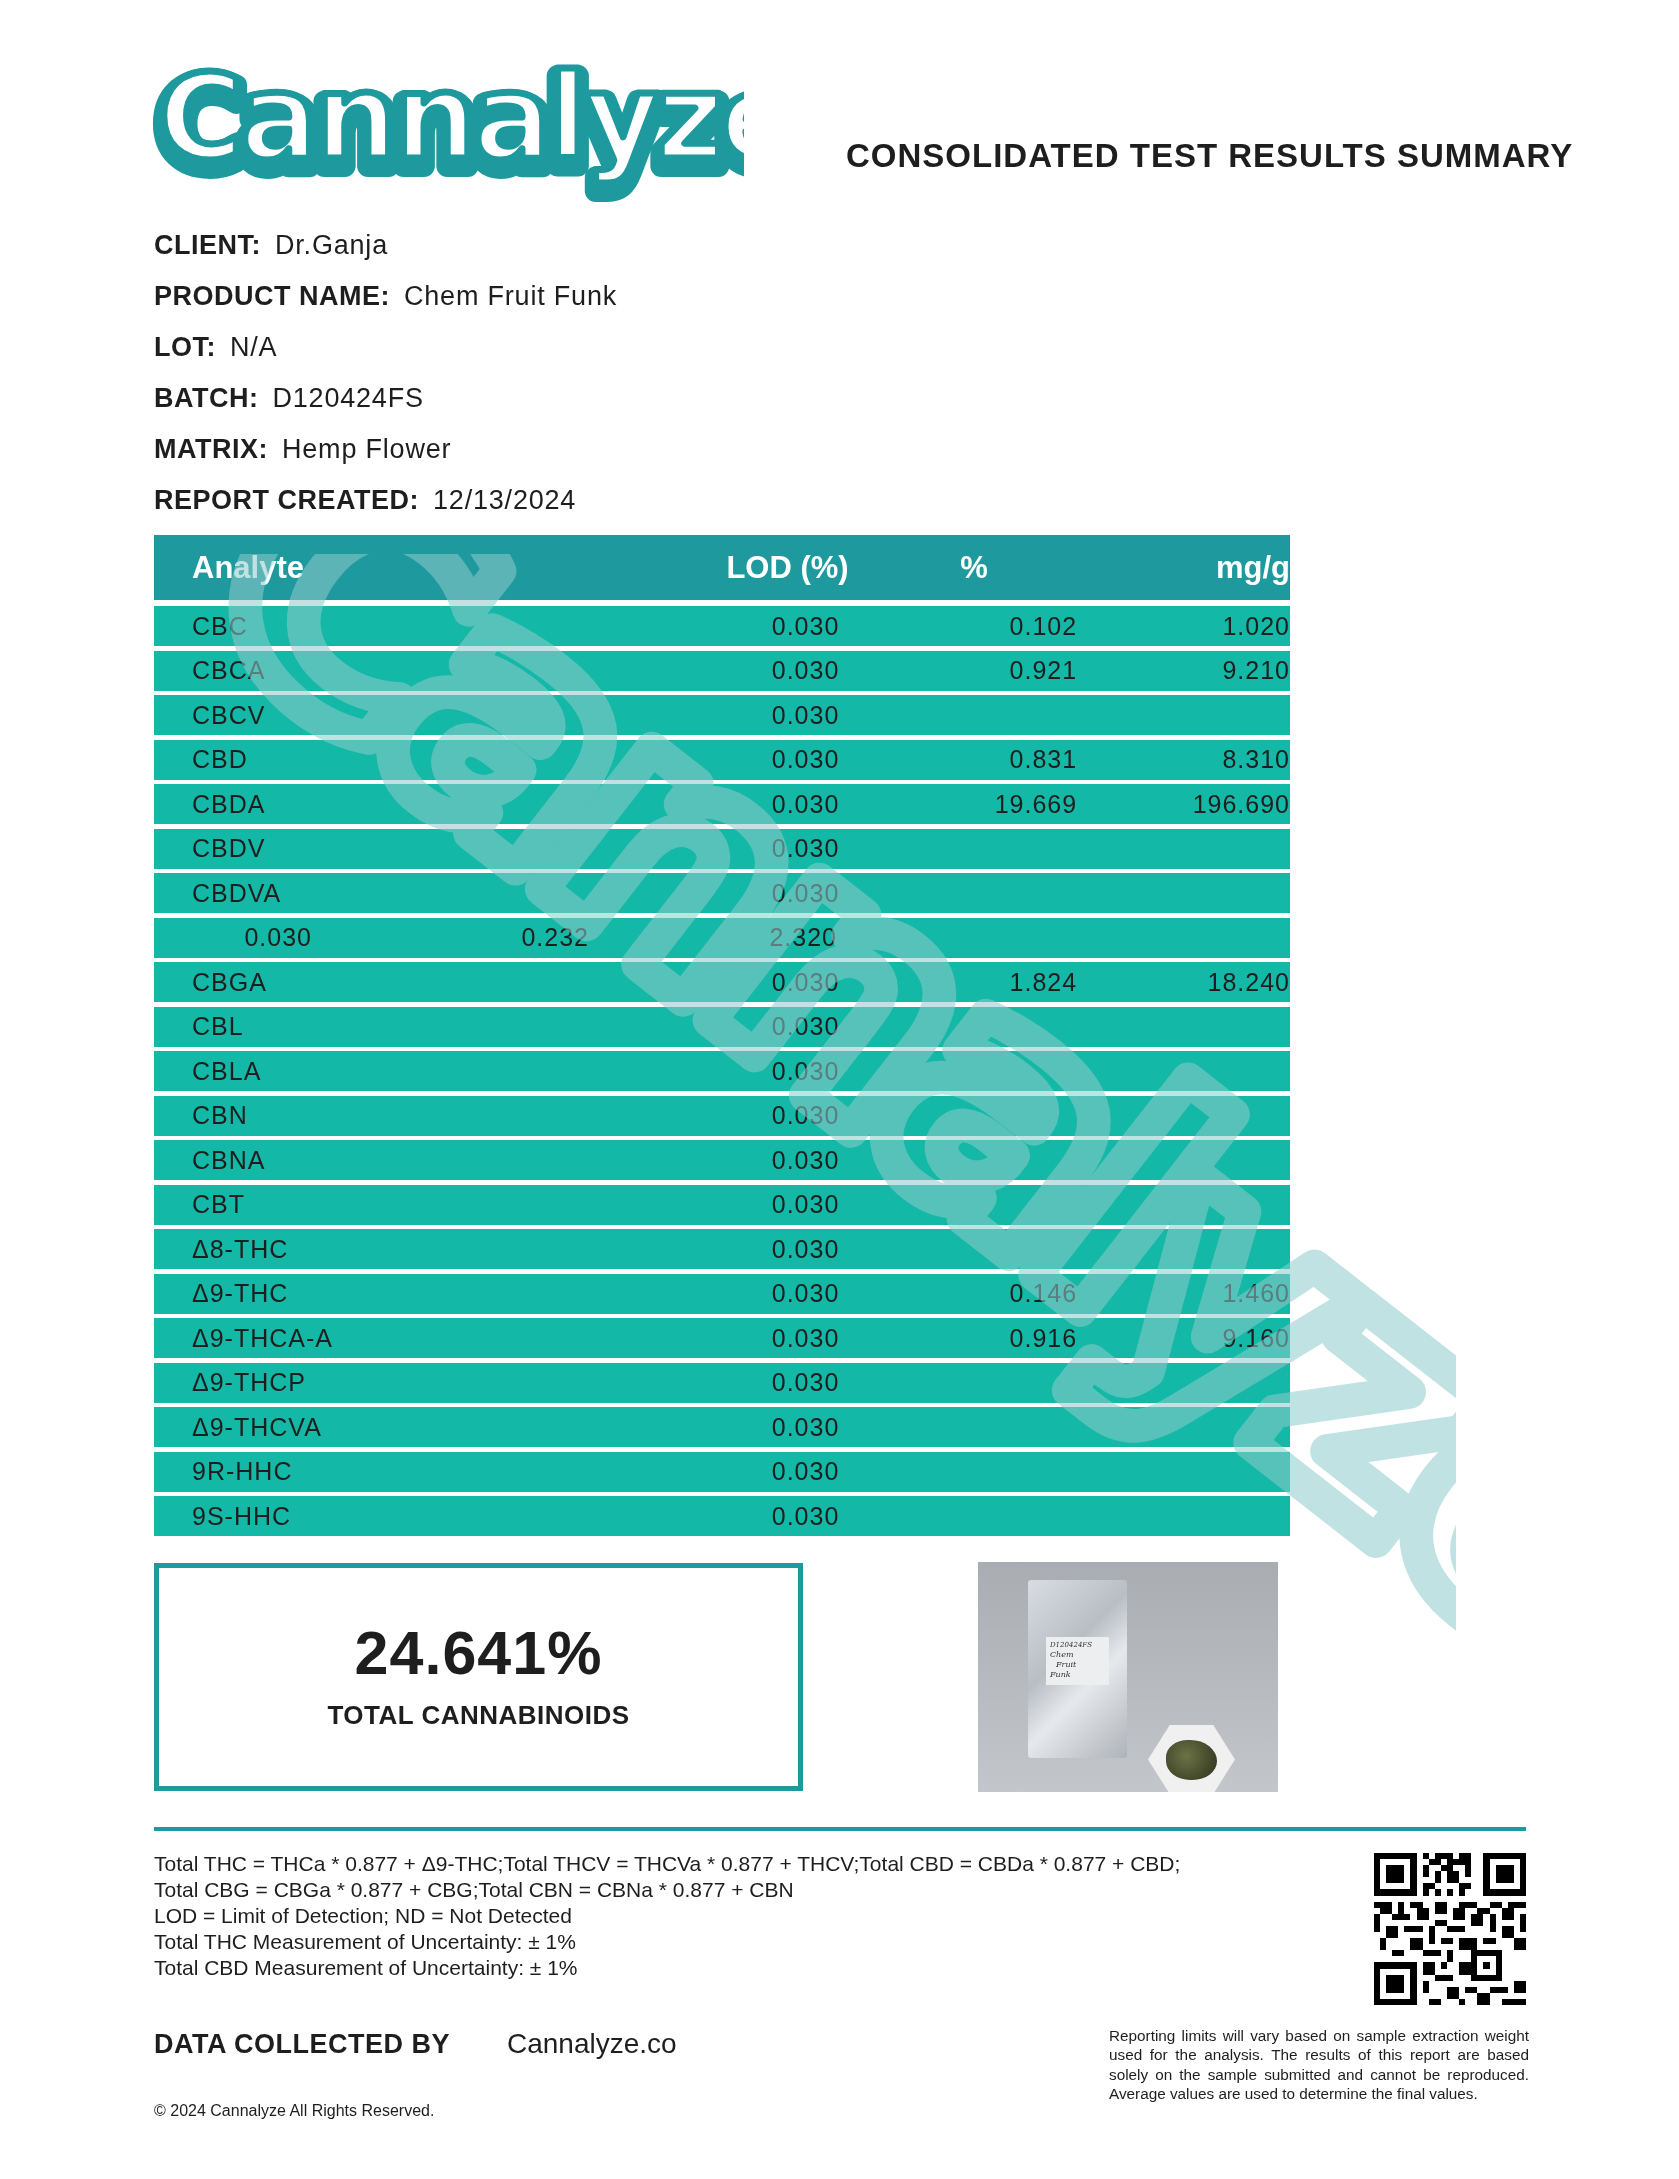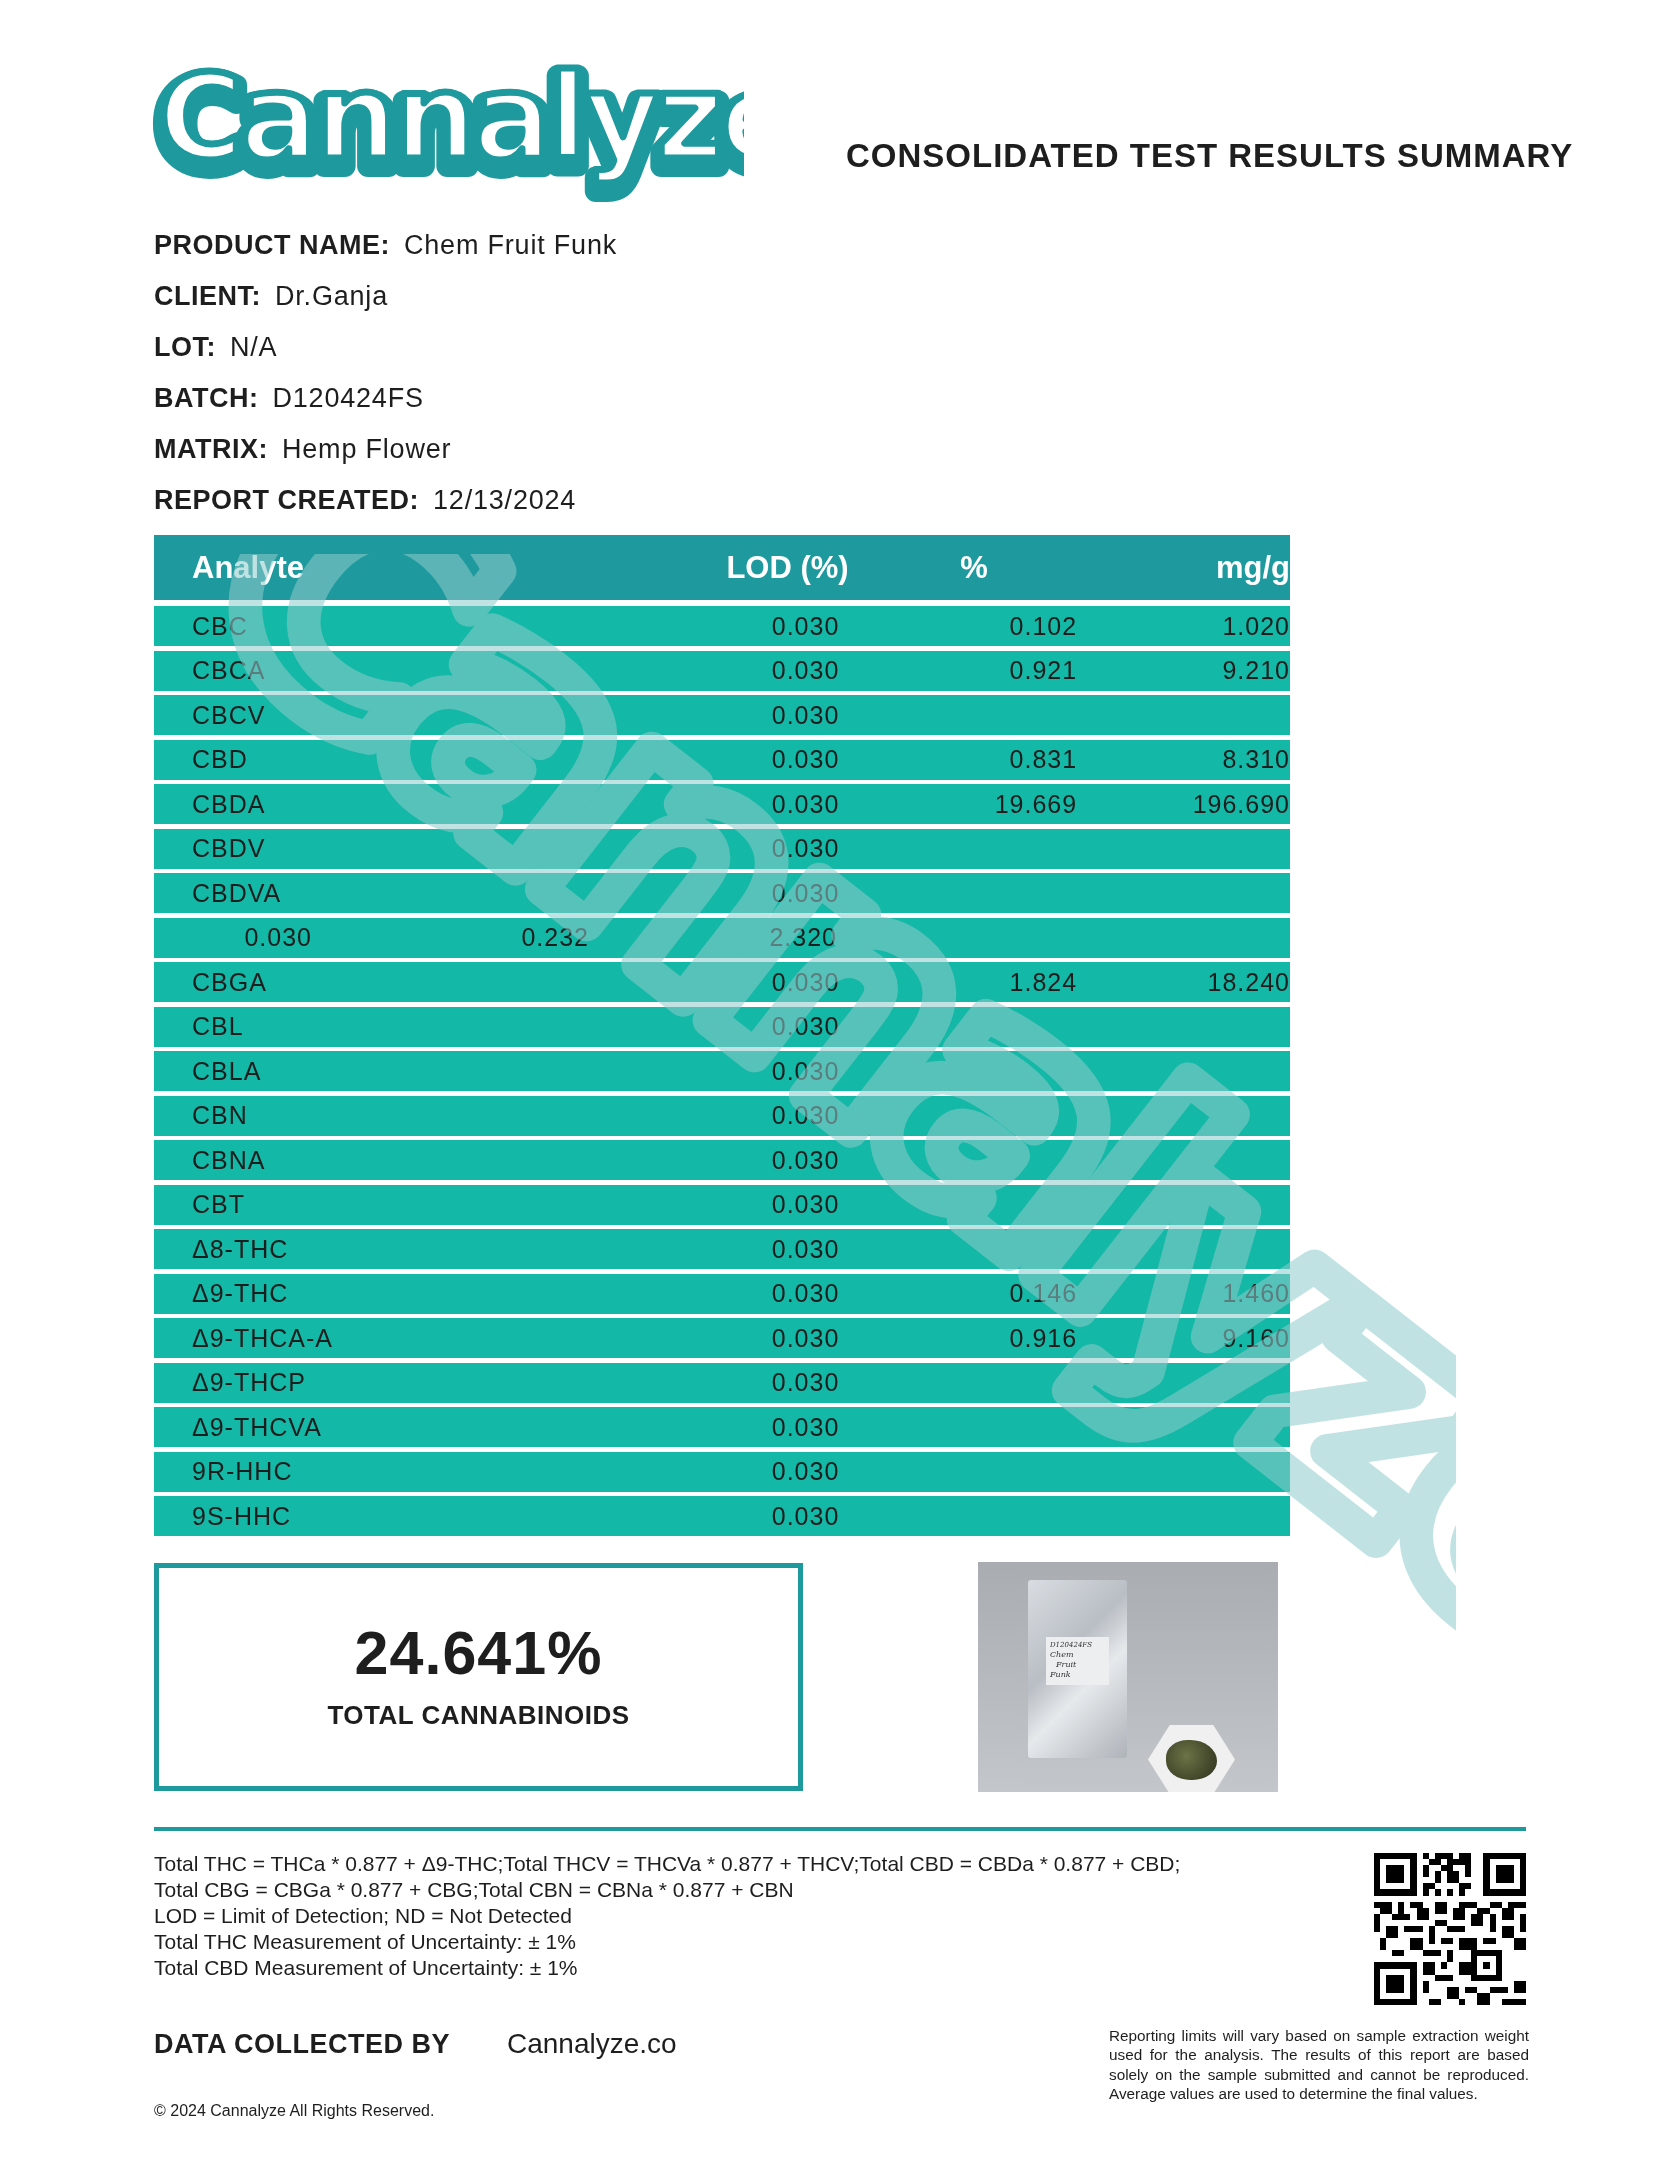--- a/index.html
+++ b/index.html
@@ -68,26 +68,26 @@
   <svg viewBox="0 0 600 150" xmlns="http://www.w3.org/2000/svg">
     <text x="8" y="112" font-family="DejaVu Sans, sans-serif" font-weight="bold" font-size="118" fill="#1e9a9e" stroke="#1e9a9e" stroke-width="22" stroke-linejoin="round" letter-spacing="-4">Cannalyze</text>
     <text x="8" y="104" font-family="DejaVu Sans, sans-serif" font-weight="bold" font-size="118" fill="#ffffff" stroke="#1e9a9e" stroke-width="7" stroke-linejoin="round" letter-spacing="-4">Cannalyze</text>
   </svg>
 </div>
 
 <div class="doc-title">CONSOLIDATED TEST RESULTS SUMMARY</div>
 
 <div class="info">
   <div class="info-row">
+    <span class="info-label">CLIENT:</span>
+    <span class="info-value">Dr.Ganja</span>
+  </div>
+  <div class="info-row">
     <span class="info-label">PRODUCT NAME:</span>
     <span class="info-value">Chem Fruit Funk</span>
-  </div>
-  <div class="info-row">
-    <span class="info-label">CLIENT:</span>
-    <span class="info-value">Dr.Ganja</span>
   </div>
   <div class="info-row">
     <span class="info-label">LOT:</span>
     <span class="info-value">N/A</span>
   </div>
   <div class="info-row">
     <span class="info-label">BATCH:</span>
     <span class="info-value">D120424FS</span>
   </div>
   <div class="info-row">

